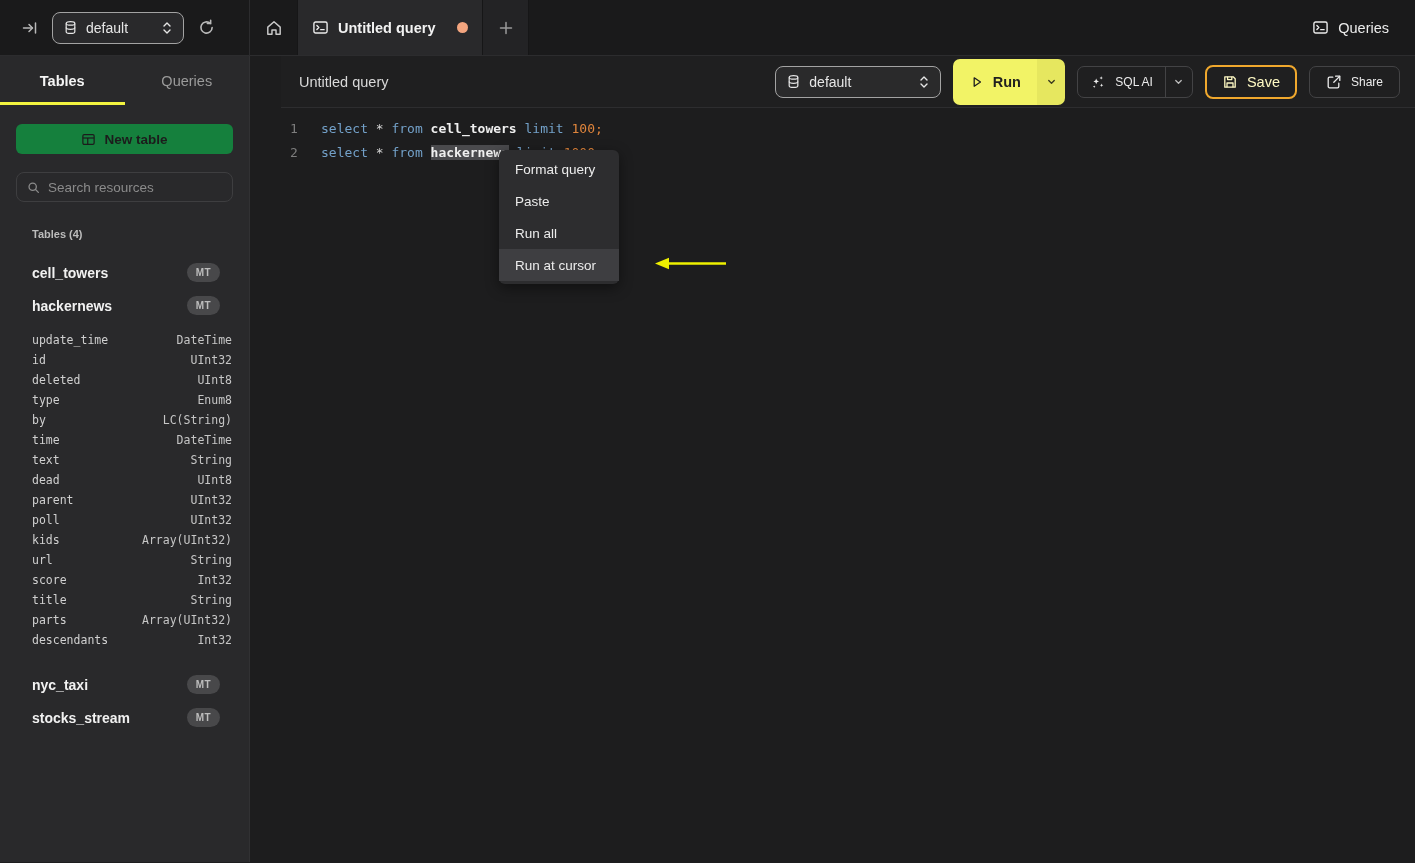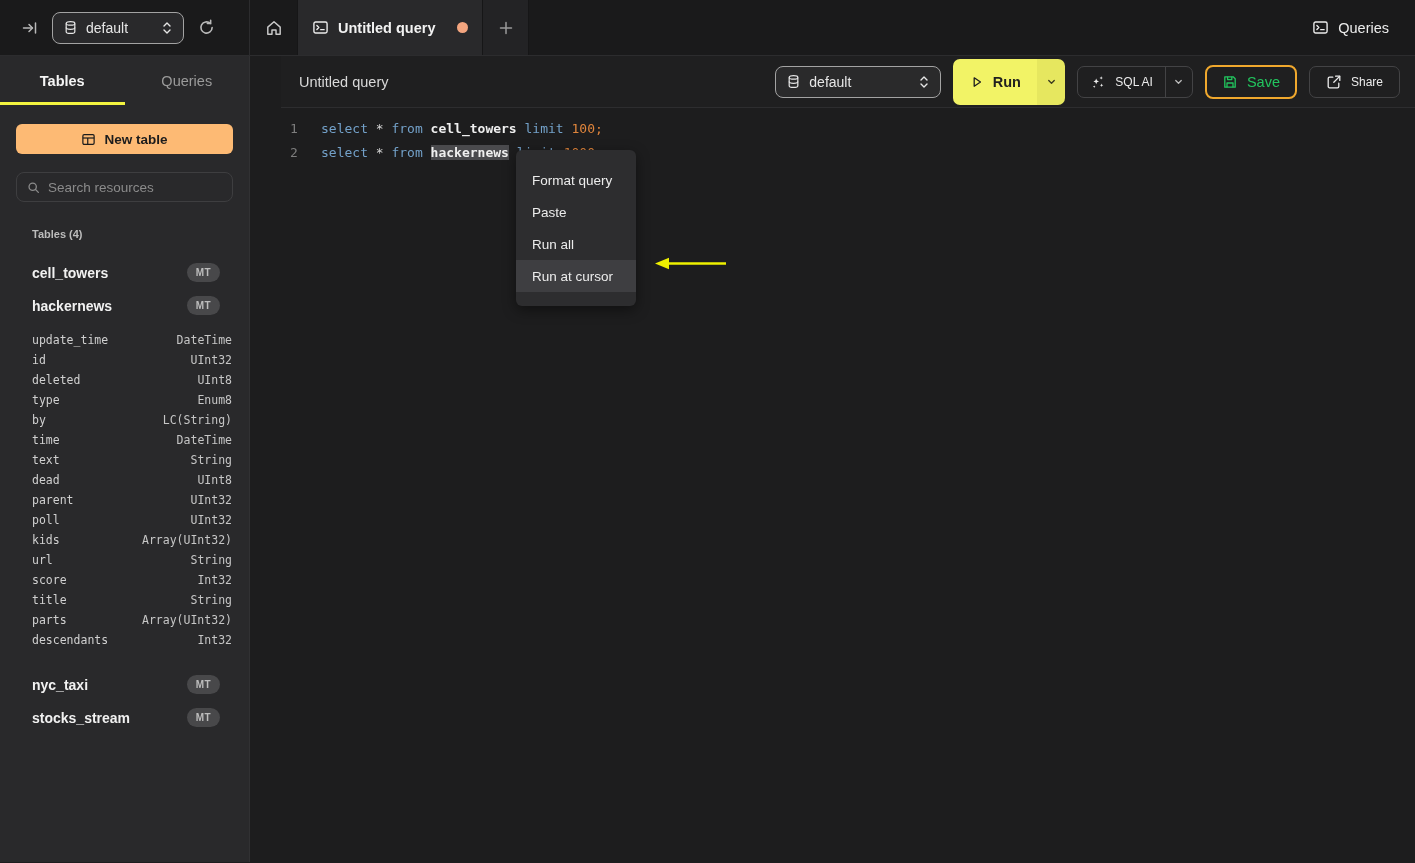--- a/index.html
+++ b/index.html
@@ -37,21 +37,21 @@
   
   .sidebar { width:250px; background:#29292b; border-right:1px solid #313133;
     display:flex; flex-direction:column; }
   .side-tabs { height:49px; display:flex; position:relative; flex:0 0 auto; }
   .side-tab { width:125px; display:flex; align-items:center; justify-content:center;
     font-size:14.5px; cursor:pointer; background:none; border:none; }
   .side-tab.active { color:#f5f5f5; font-weight:600; }
   .side-tab.inactive { color:#9a9a9a; }
   .side-tab-underline { position:absolute; bottom:0; left:0; width:125px; height:3px;
     background:#f3f440; }
-  .new-table { margin:19px 16px 0; height:30px; background:#fdba74; color:#1c1c1c;
+  .new-table { margin:19px 16px 0; height:30px; background:#15803d; color:#1c1c1c;
     border:none; border-radius:6px; font-size:13.5px; font-weight:600; display:flex;
     align-items:center; justify-content:center; gap:8px; cursor:pointer;
     font-family:"Liberation Sans", sans-serif; }
   .search-box { margin:18px 16px 0; height:30px; border:1px solid #3e3e40;
     border-radius:8px; display:flex; align-items:center; padding:0 10px; gap:8px;
     color:#8b8b8b; }
   .search-box input { flex:1; background:transparent; border:none; outline:none;
     color:#dcdcdc; font-size:13.5px; font-family:"Liberation Sans", sans-serif; }
   .search-box input::placeholder { color:#8b8b8b; }
   .section-label { margin:26px 16px 4px 32px; font-size:11px; font-weight:600; color:#bcbcbc; }
@@ -84,38 +84,38 @@
     display:flex; align-items:center; justify-content:center; cursor:pointer; }
   .ghost-btn { height:32px; background:transparent; border:1px solid #434345;
     border-radius:7px; color:#ececec; font-size:12px; font-weight:500; display:flex;
     align-items:center; cursor:pointer; font-family:"Liberation Sans", sans-serif; }
   .sqlai { padding:0; }
   .sqlai .sqlai-main { display:flex; align-items:center; gap:9px; padding:0 12px; }
   .sqlai .divider { width:1px; height:100%; background:#434345; }
   .sqlai .sqlai-caret { width:26px; display:flex; align-items:center; justify-content:center;
     color:#bdbdbd; height:100%; }
   .save-btn { height:34px; border:2px solid #f0a82d; border-radius:8px; background:transparent;
-    color:#22c55e; font-size:14.5px; font-weight:500; display:flex; align-items:center;
+    color:#fef9c3; font-size:14.5px; font-weight:500; display:flex; align-items:center;
     gap:9px; padding:0 15px; cursor:pointer; font-family:"Liberation Sans", sans-serif; }
   .share-btn { gap:9px; padding:0 16px; }
 
   
   .editor { flex:1; background:#1d1d1e; position:relative; padding-top:8px; }
   .code-line { display:flex; height:24px; align-items:center;
     font-family:"DejaVu Sans Mono", monospace; font-size:13px; }
   .ln { width:26px; text-align:center; color:#7d7d7d; flex:0 0 auto; }
   .code { white-space:pre; padding-left:14px; }
   .tok-kw { color:#73a1c9; }
   .tok-plain { color:#d4d4d4; }
   .tok-table { color:#efefef; font-weight:bold; }
   .tok-num { color:#e0853c; }
   .tok-selected { color:#efefef; font-weight:bold; background:#4a4a4d; }
 
-  .context-menu { position:absolute; left:235px; top:42px; width:120px; background:#2d2d2f;
-    border-radius:6px; padding:14px 0; box-shadow:0 4px 14px rgba(0,0,0,.45); z-index:5; }
+  .context-menu { position:absolute; left:218px; top:42px; width:120px; background:#2d2d2f;
+    border-radius:6px; padding:3px 0; box-shadow:0 4px 14px rgba(0,0,0,.45); z-index:5; }
   .menu-item { height:32px; display:flex; align-items:center; padding:0 16px;
     font-size:13.5px; color:#ececec; cursor:pointer; white-space:nowrap; }
   .menu-item.highlighted { background:#3e3e41; }
 
   .anno-arrow { position:absolute; left:373px; top:148px; z-index:6; }
 </style>
 </head>
 <body>
 
 <header class="topbar">

